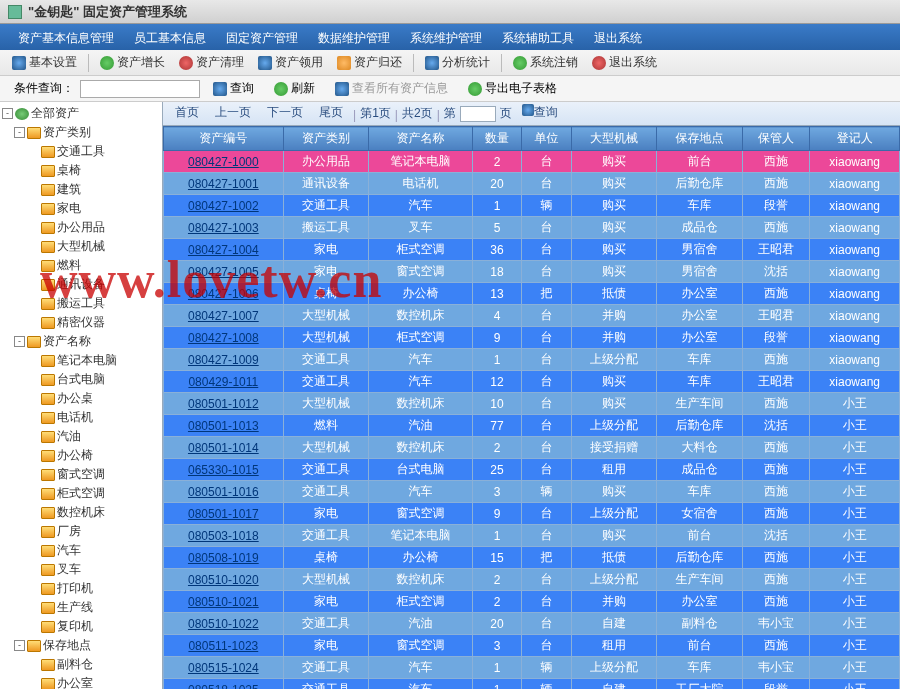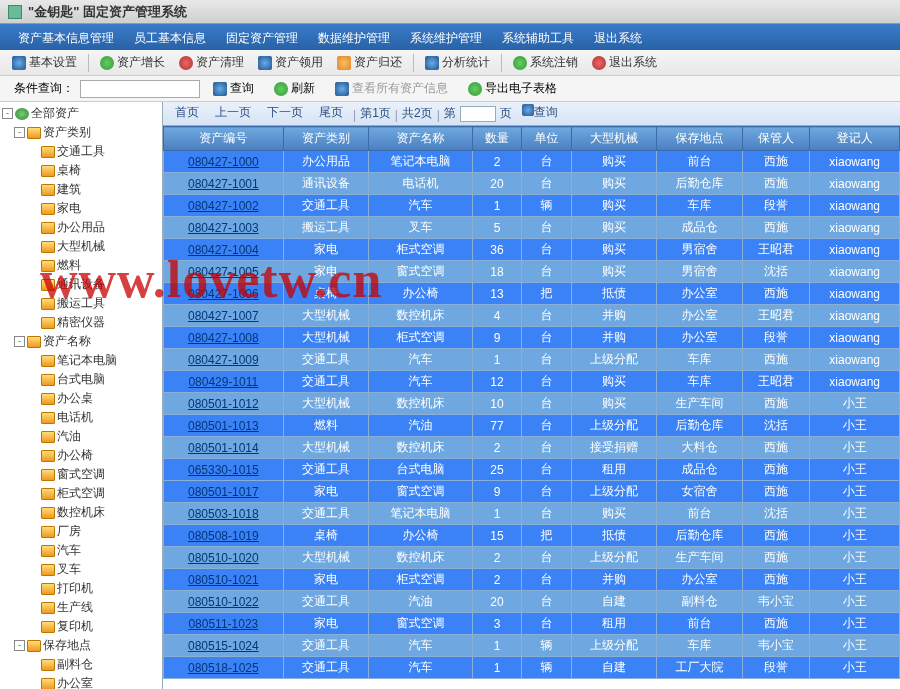--- a/index.html
+++ b/index.html
@@ -43,21 +43,21 @@
 .pager-btn { padding: 1px 6px; cursor: pointer; }
 .pager-sep { color: #99b; }
 .pager-input { width: 36px; border: 1px solid #9ab; padding: 0 2px; font-size: 12px; height: 16px; }
 
 .grid-wrap { flex: 1; overflow: auto; }
 .grid { width: 100%; border-collapse: collapse; font-size: 12px; }
 .grid th { background: linear-gradient(#6fa8e0, #4a7fc0); color: #fff; padding: 3px 4px; font-weight: normal; border: 1px solid #3a6aa8; text-align: center; white-space: nowrap; position: sticky; top: 0; }
 .grid td { padding: 2px 4px; border: 1px solid #8ab0d8; text-align: center; color: #fff; white-space: nowrap; }
 .grid tr.odd { background: #6fa8e0; }
 .grid tr.even { background: #3b82f6; }
-.grid tr.sel { background: #3b82f6; border-radius: 7px; }
+.grid tr.sel { background: #ec4899; border-radius: 7px; }
 .grid td.asset-id { text-decoration: underline; cursor: pointer; color: #00367a; }
 
 .watermark { position: absolute; top: 250px; left: 40px; font-family: Georgia, serif; font-size: 52px; font-weight: bold; color: rgba(200, 0, 0, 0.75); pointer-events: none; letter-spacing: 1px; z-index: 100; }
 </style>
 </head>
 <body>
 
 <div class="title-bar">
   <span class="title-bar-icon"></span>
   <span class="title-text">"金钥匙" 固定资产管理系统</span>
@@ -480,20 +480,31 @@
               <td class="asset-id">065330-1015</td>
               <td>交通工具</td>
               <td>台式电脑</td>
               <td>25</td>
               <td>台</td>
               <td>租用</td>
               <td>成品仓</td>
               <td>西施</td>
               <td>小王</td>
             </tr>
+            <tr class="odd">
+              <td class="asset-id">080501-1016</td>
+              <td>交通工具</td>
+              <td>汽车</td>
+              <td>3</td>
+              <td>辆</td>
+              <td>购买</td>
+              <td>车库</td>
+              <td>西施</td>
+              <td>小王</td>
+            </tr>
             <tr class="even">
               <td class="asset-id">080501-1017</td>
               <td>家电</td>
               <td>窗式空调</td>
               <td>9</td>
               <td>台</td>
               <td>上级分配</td>
               <td>女宿舍</td>
               <td>西施</td>
               <td>小王</td>

